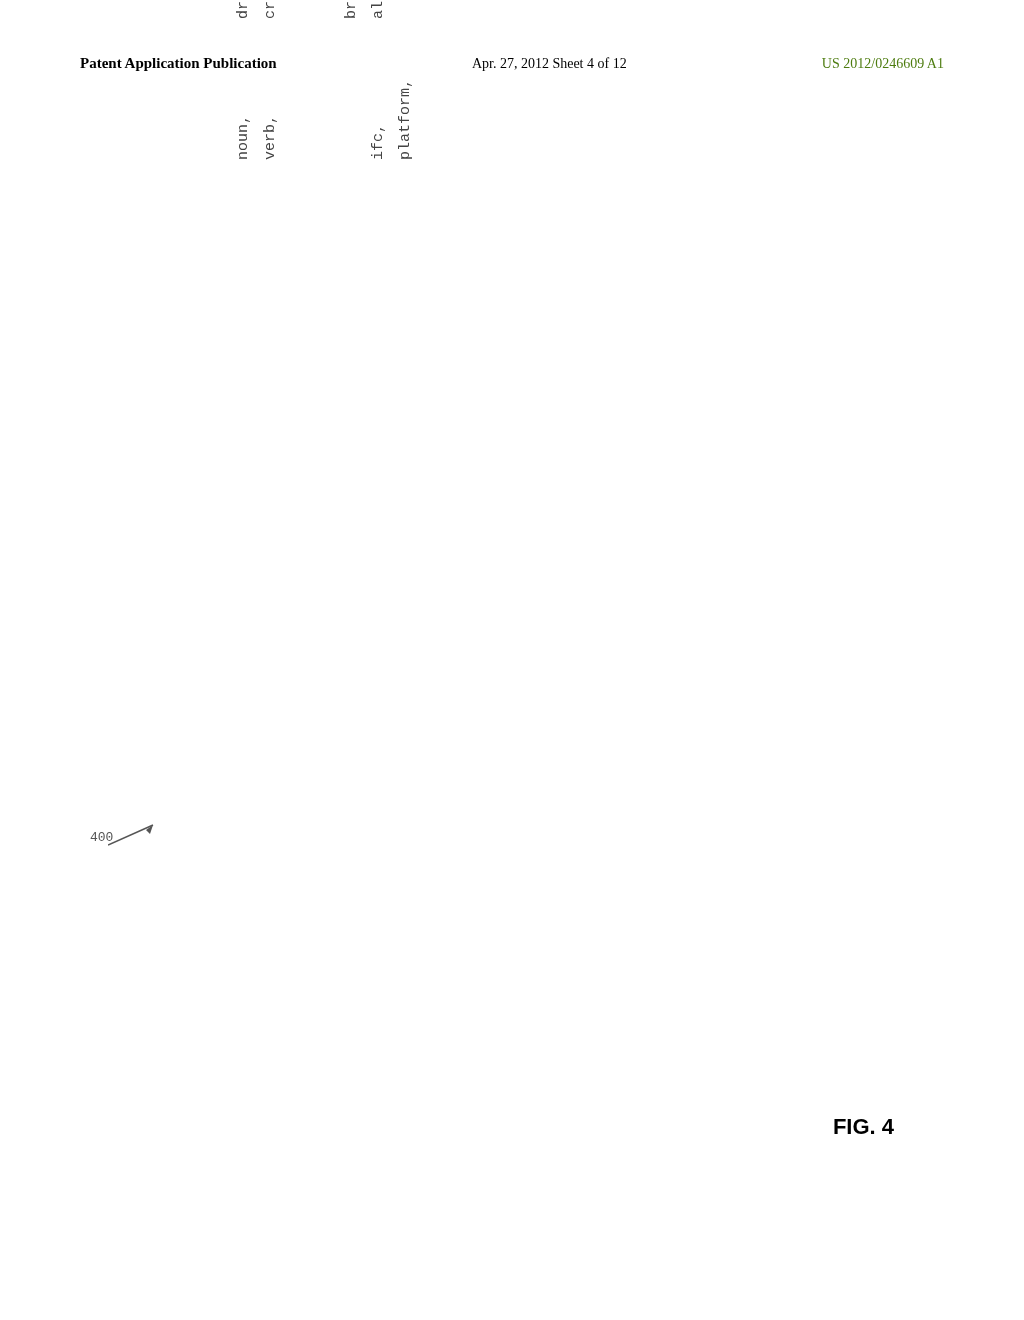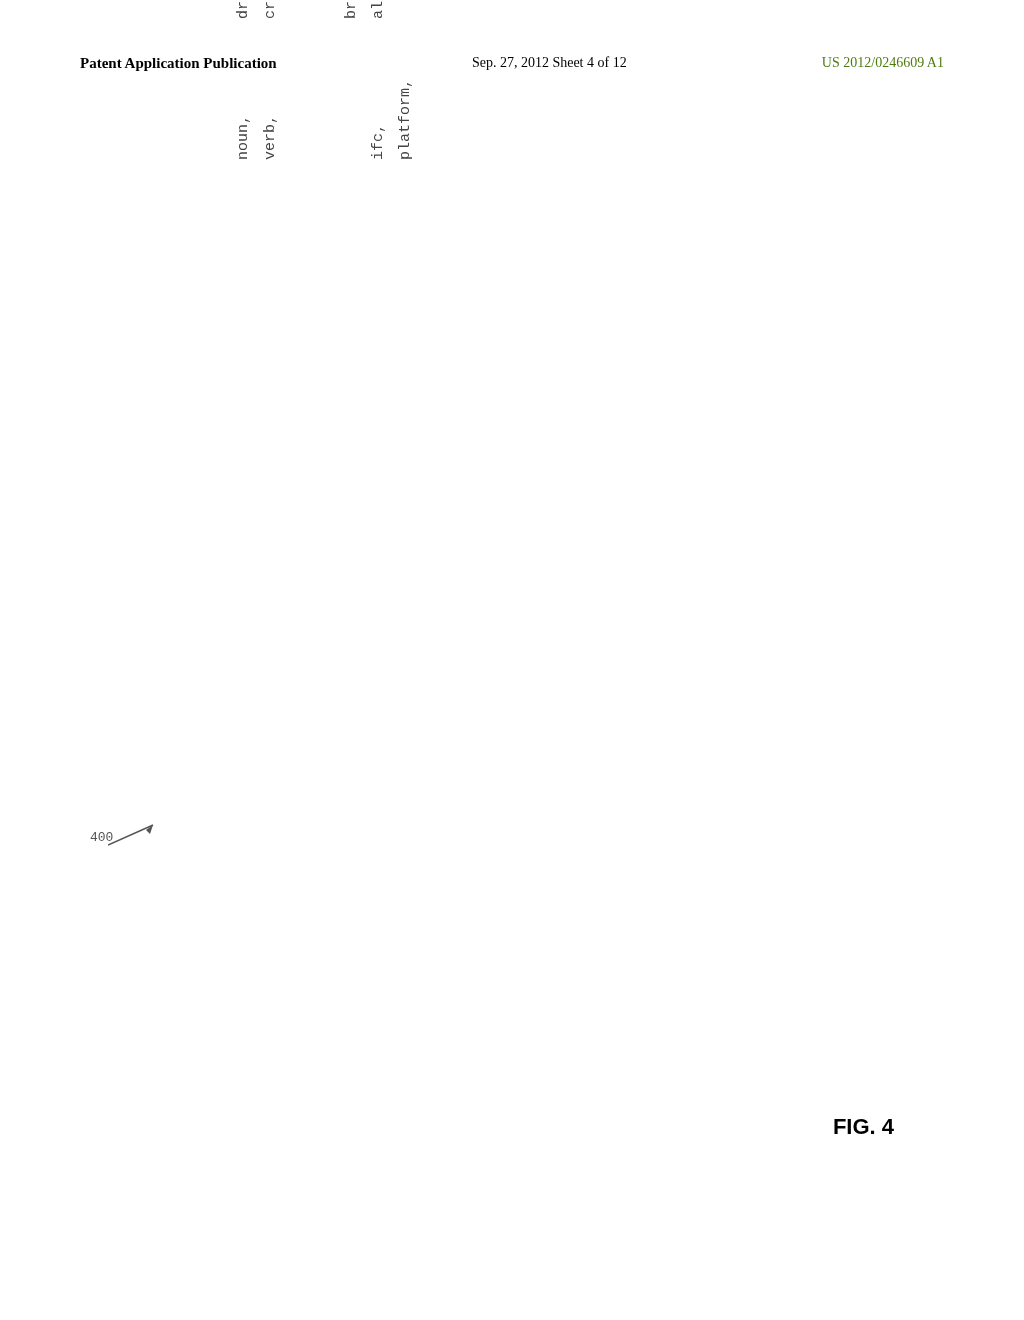--- a/index.html
+++ b/index.html
@@ -25,21 +25,21 @@
     }
 
     
     .header {
       position: absolute;
       top: 55px;
       left: 0;
       right: 0;
       display: flex;
       justify-content: space-between;
-      align-items: flex-start;
+      align-items: flex-end;
       padding: 0 80px;
     }
 
     .header-left {
       font-size: 15px;
       font-weight: bold;
       color: #000;
     }
 
     .header-center {
@@ -64,21 +64,21 @@
       margin-top: 35px;
     }
   </style>
 </head>
 <body>
 
 <div class="page-container">
 
   <div class="header">
     <span class="header-left">Patent Application Publication</span>
-    <span class="header-center">Sep. 27, 2012   Sheet 4 of 12</span>
+    <span class="header-center">Apr. 27, 2012   Sheet 4 of 12</span>
     <span class="header-right">US 2012/0246609 A1</span>
   </div>
 
   <div style="position:absolute; left:90px; top:830px;">
 
     <svg width="60" height="30" style="position:absolute; left:18px; top:-10px;">
       <line x1="0" y1="25" x2="45" y2="5" stroke="#555" stroke-width="1.5"></line>
       <polygon points="45,5 38,10 42,14" fill="#555"></polygon>
     </svg>
     <span style="font-size:13px; color:#555; font-family: Liberation Mono, monospace; position:absolute; left:0; top:0;">400</span>

